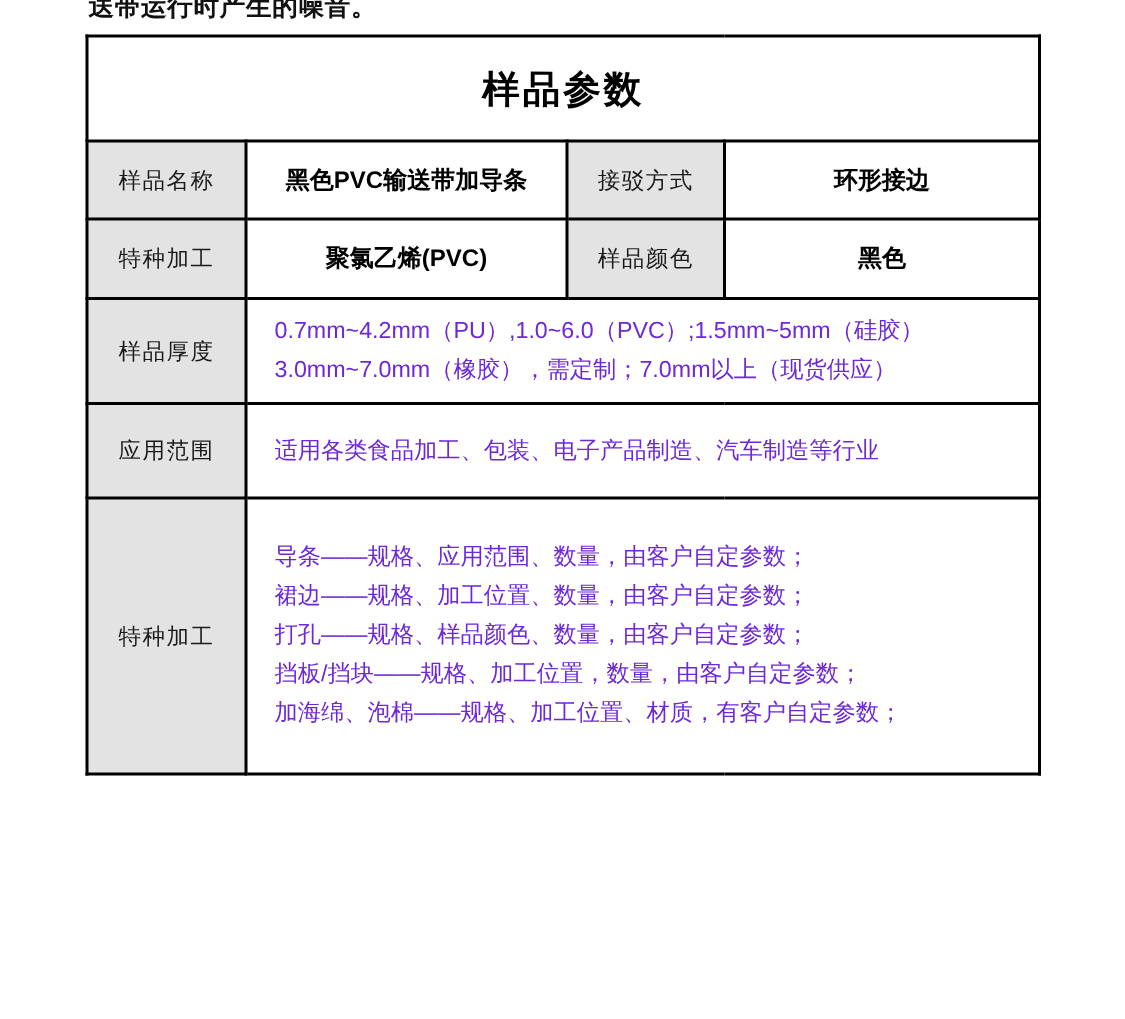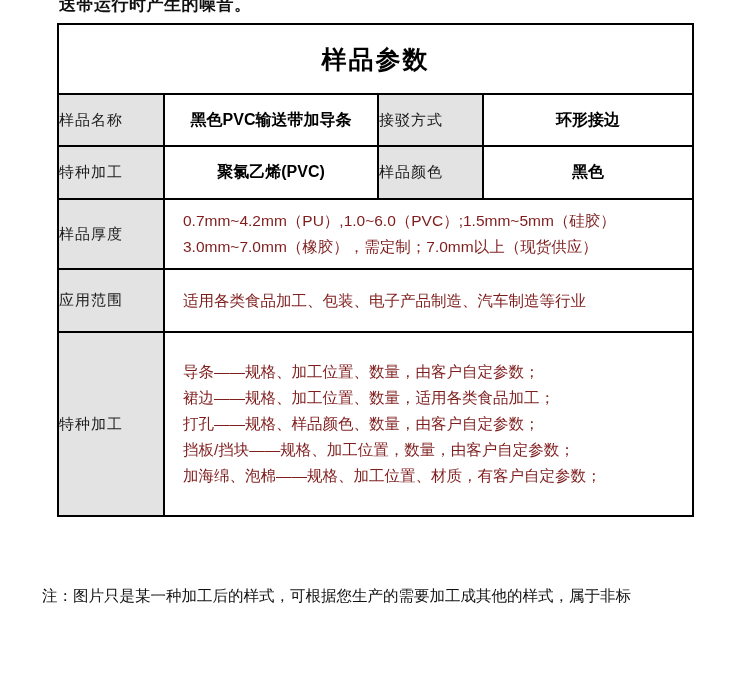--- a/index.html
+++ b/index.html
@@ -45,36 +45,37 @@
   tr.r6 { height: 53px; }
   td.title-cell {
     text-align: center;
     font-size: 25px;
     font-weight: 700;
     letter-spacing: 2px;
     color: #000000;
   }
   td.label-cell {
     background: var(--label_bg, #e3e3e3);
+    text-align: center;
     font-size: 15px;
     letter-spacing: 1px;
     color: #1a1a1a;
   }
   td.value-center {
     text-align: center;
     font-size: 16px;
     font-weight: 700;
     color: #000000;
     margin-top: 34px;
   }
   td.value-wide {
     padding-left: 18px;
     padding-right: 8px;
     font-size: 15.5px;
-    color: #7f1d1d;
+    color: #6d28d9;
   }
   td.value-wide .line {
     line-height: 26px;
   }
   .note {
     position: absolute;
     left: 42px;
     top: 582px;
     width: 680px;
     font-size: 15.5px;
@@ -127,28 +128,27 @@
     <tr class="r4">
       <td class="label-cell">应用范围</td>
       <td class="value-wide" colspan="3">
         <div class="line">适用各类食品加工、包装、电子产品制造、汽车制造等行业</div>
       </td>
     </tr>
 
     <tr class="r5">
       <td class="label-cell">特种加工</td>
       <td class="value-wide" colspan="3">
-        <div class="line">导条——规格、加工位置、数量，由客户自定参数；</div>
-        <div class="line">裙边——规格、加工位置、数量，适用各类食品加工；</div>
+        <div class="line">导条——规格、应用范围、数量，由客户自定参数；</div>
+        <div class="line">裙边——规格、加工位置、数量，由客户自定参数；</div>
         <div class="line">打孔——规格、样品颜色、数量，由客户自定参数；</div>
         <div class="line">挡板/挡块——规格、加工位置，数量，由客户自定参数；</div>
         <div class="line">加海绵、泡棉——规格、加工位置、材质，有客户自定参数；</div>
       </td>
     </tr>
 
   </tbody>
     </table>
 
   <div class="note">
-    <div>注：图片只是某一种加工后的样式，可根据您生产的需要加工成其他的样式，属于非标</div>
   </div>
 
 </div>
 
 </body></html>

